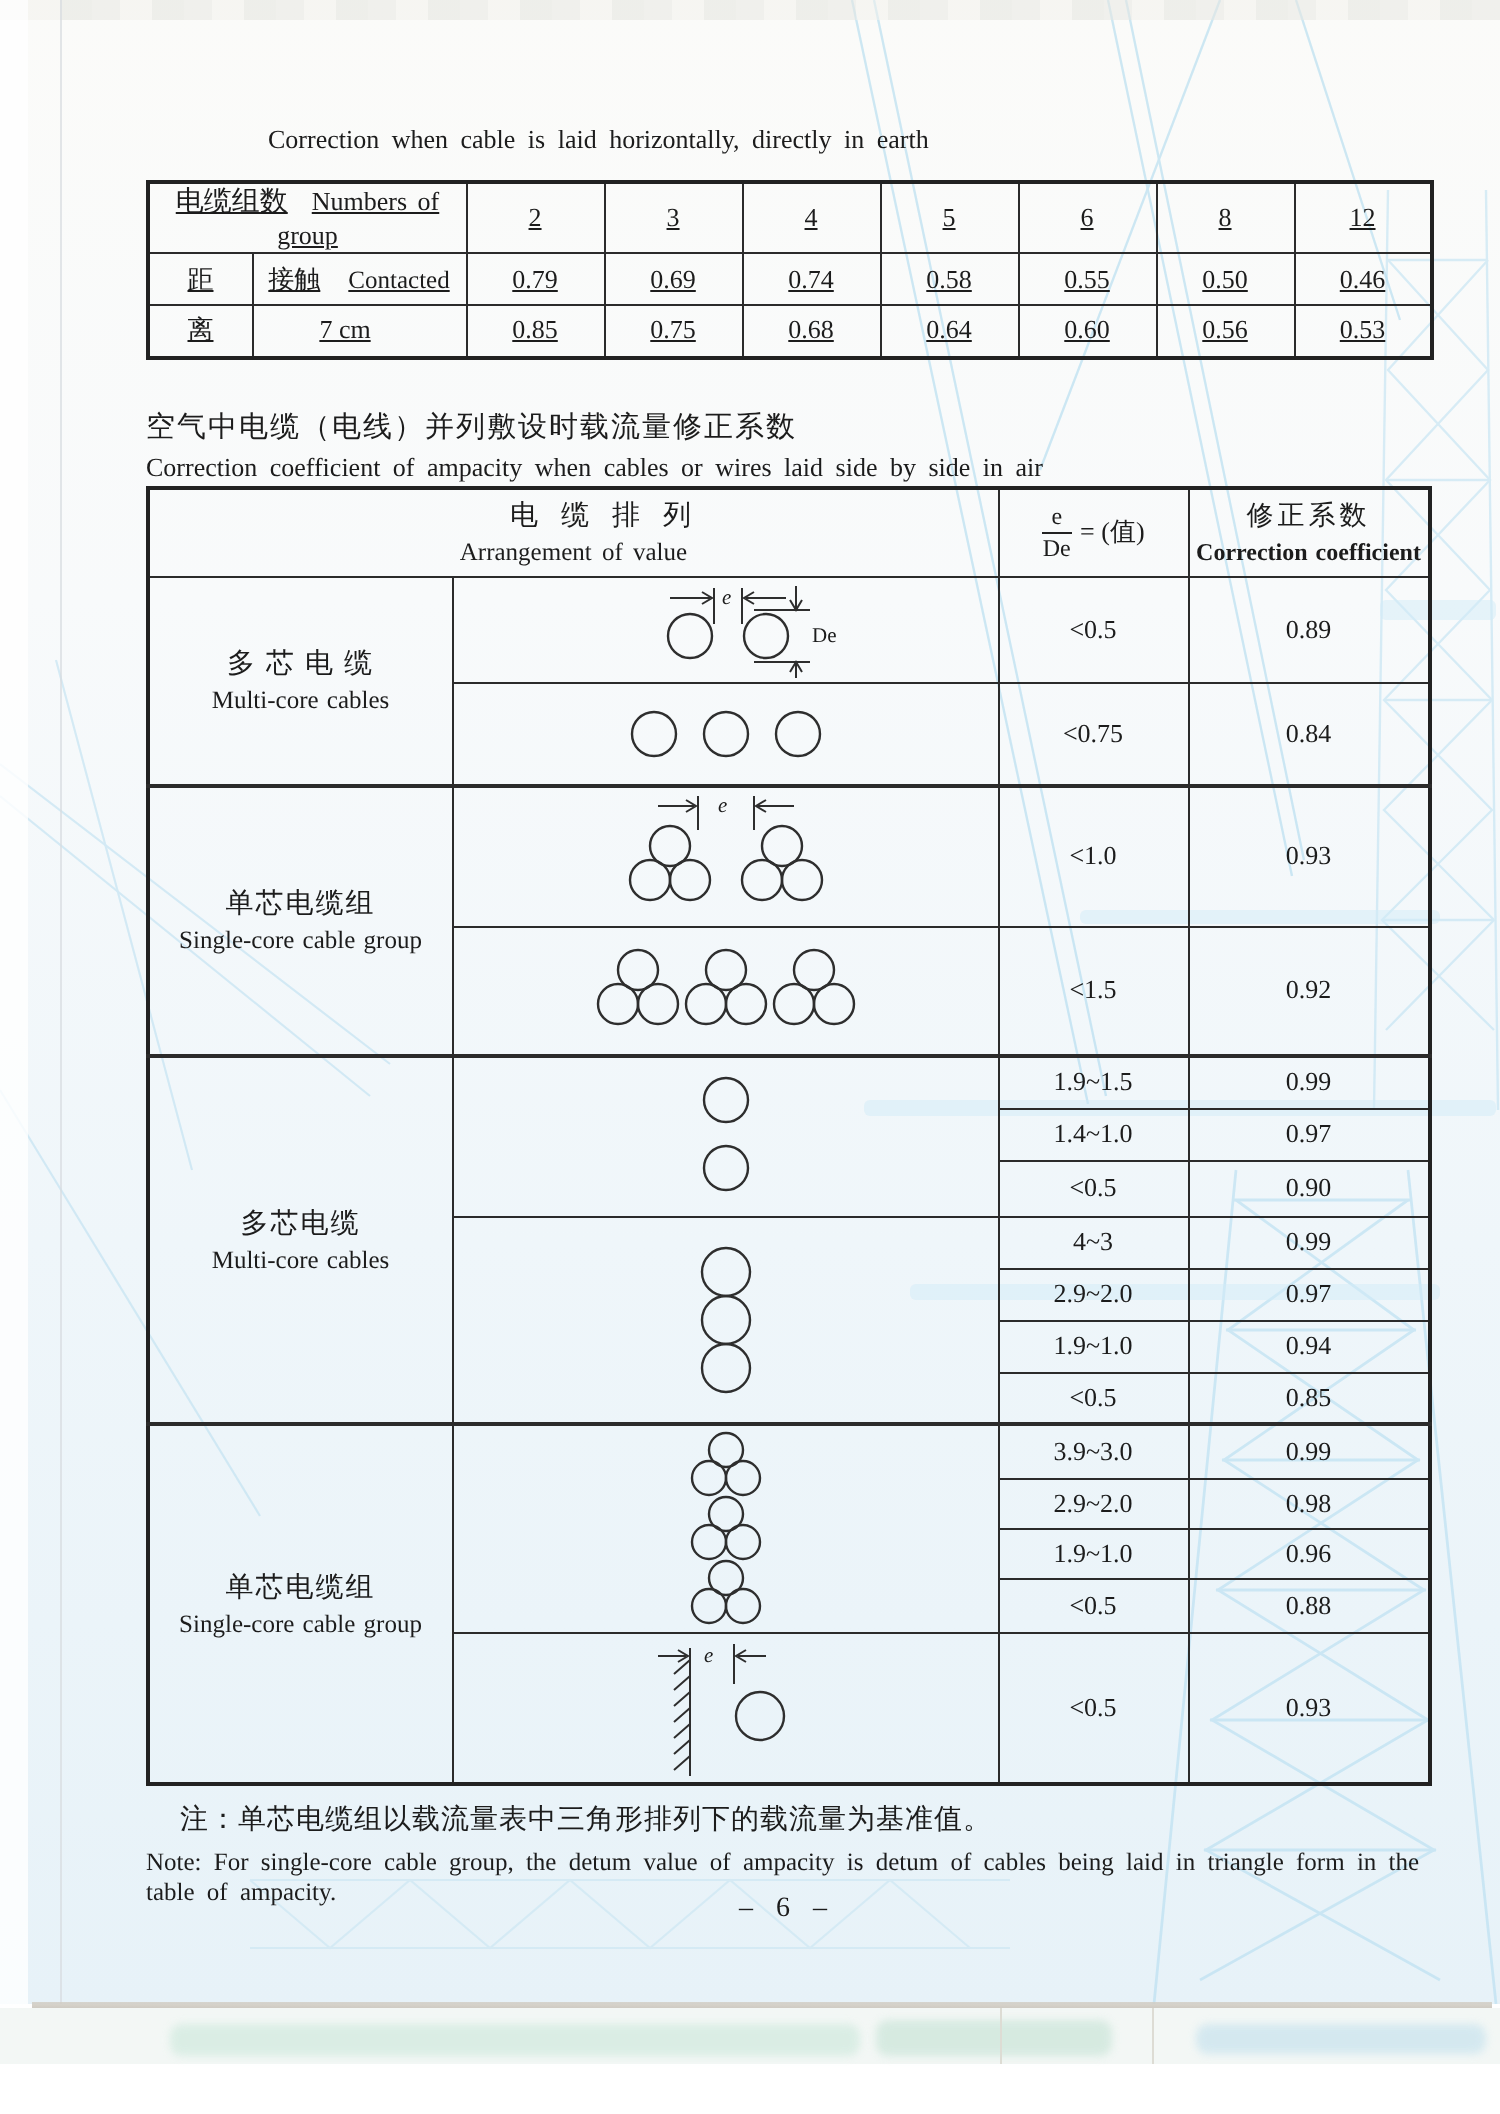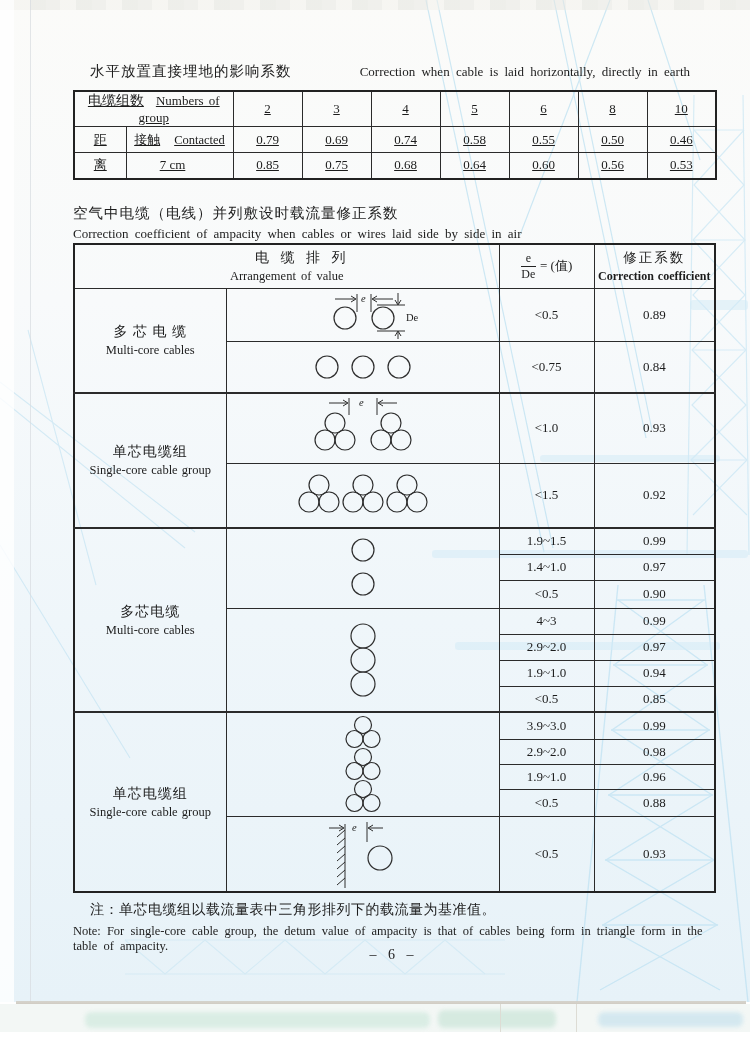--- a/index.html
+++ b/index.html
@@ -117,21 +117,20 @@
       <rect x="455" y="642" width="265" height="8" rx="3"></rect>
       <rect x="690" y="300" width="58" height="10" rx="3"></rect>
     </g>
   </svg>
 
   <div class="top-mottle"></div>
   <div class="left-strip"></div>
   <div class="left-edge"></div>
 
   <div class="title-row">
-    <span class="title-zh">水平放置直接埋地的影响系数</span>
     <span class="title-en">Correction when cable is laid horizontally, directly in earth</span>
   </div>
 
   <table class="tbl t1">
     <colgroup>
       <col style="width:52px">
         <col style="width:107px">
       <col style="width:69px">
         <col style="width:69px">
         <col style="width:69px">
@@ -142,21 +141,21 @@
     </colgroup>
     <tbody>
         <tr class="h28">
       <td colspan="2"><span class="hdr-zh">电缆组数</span><span class="hdr-en">Numbers of group</span></td>
       <td>2</td>
       <td>3</td>
       <td>4</td>
       <td>5</td>
       <td>6</td>
       <td>8</td>
-      <td>10</td>
+      <td>12</td>
     </tr>
     <tr class="h26">
       <td class="gapchar">距</td>
       <td class="rowlab"><span>接触</span><span class="lab-en">Contacted</span></td>
       <td>0.79</td>
       <td>0.69</td>
       <td>0.74</td>
       <td>0.58</td>
       <td>0.55</td>
       <td>0.50</td>
@@ -377,21 +376,21 @@
           <circle cx="153" cy="40" r="12"></circle>
         </svg>
       </td>
       <td class="rc">&lt;0.5</td>
       <td class="cc">0.93</td>
     </tr>
   </tbody>
     </table>
 
   <div class="note-zh">注：单芯电缆组以载流量表中三角形排列下的载流量为基准值。</div>
-  <div class="note-en">Note: For single-core cable group, the detum value of ampacity is that of cables being form in triangle form in the table of ampacity.</div>
+  <div class="note-en">Note: For single-core cable group, the detum value of ampacity is detum of cables being laid in triangle form in the table of ampacity.</div>
 
   <div class="pagenum">–  6  –</div>
 </div>
 
 <div class="sheet-shadow"></div>
 <div class="bleed-band">
   <div class="blob b1"></div>
   <div class="blob b2"></div>
   <div class="blob b3"></div>
   <div class="band-line" style="left:500px"></div>

